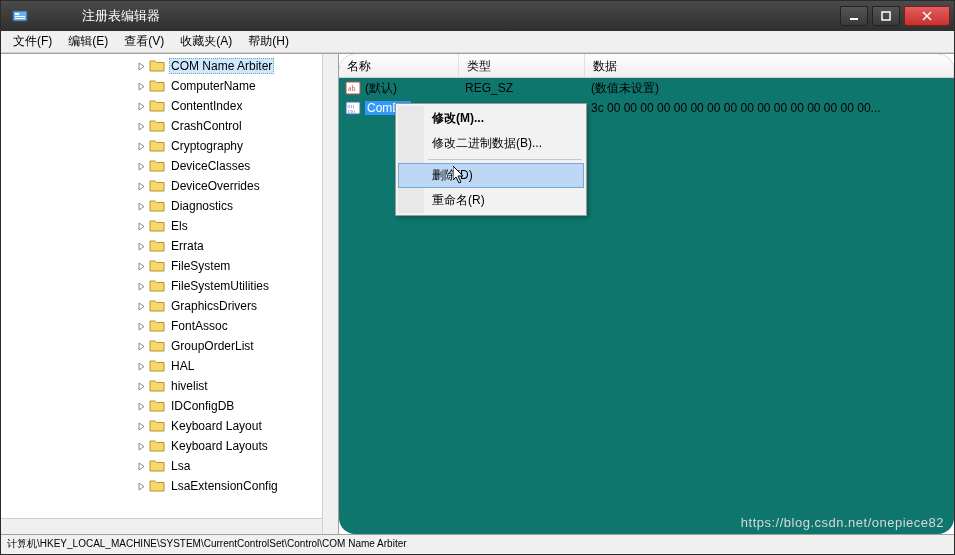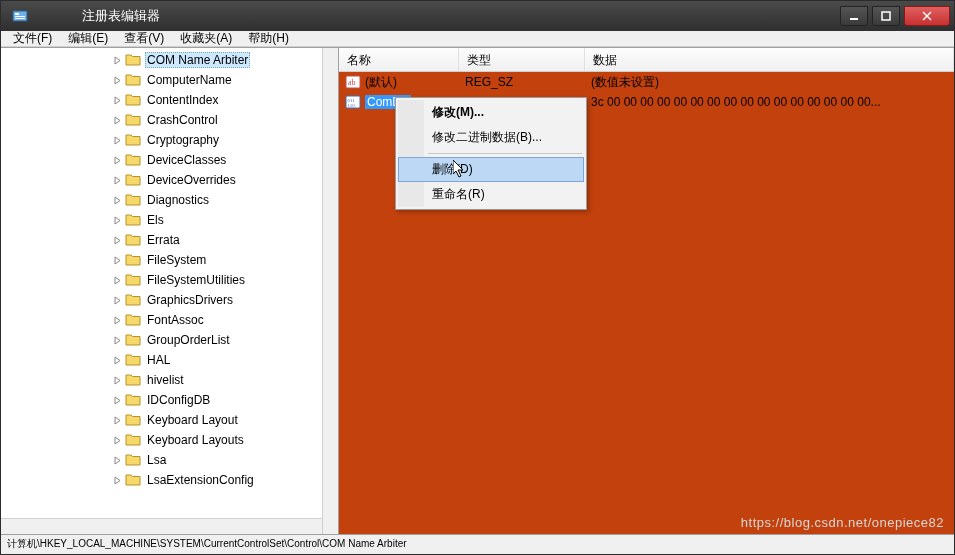--- a/index.html
+++ b/index.html
@@ -8,28 +8,28 @@
   
   .titlebar { height: 30px; background: linear-gradient(#4a4a4a,#2f2f2f); display: flex; align-items: center; color: #fff; padding-left: 11px; gap: 48px; }
   .titlebar .title { flex: 1; font-size: 13px; }
   .titlebar .controls { display: flex; height: 20px; margin-right: 4px; gap:4px;}
   .tb-btn { width: 28px; height: 20px; display: flex; align-items: center; justify-content: center; color: #fff; font-size: 13px; border-radius: 0 0 3px 3px; }
   .tb-min, .tb-max { background: linear-gradient(#555,#3a3a3a); border:1px solid #222;}
   .tb-close { background: linear-gradient(#e06060,#c83030); width:46px; border:1px solid #8a1a1a;}
   .app-icon {width:16px;height:16px;margin-right:6px;display:inline-block;}
   .app-icon svg{width:16px;height:16px;}
   
-  .menubar { height: 16px; background: #f0f0f0; display: flex; align-items: center; padding: 0 4px; border-bottom:1px solid #d0d0d0;}
+  .menubar { height: 22px; background: #f0f0f0; display: flex; align-items: center; padding: 0 4px; border-bottom:1px solid #d0d0d0;}
   .menu-item { padding: 2px 8px; cursor: default; }
   
   .main { flex: 1; display: flex; overflow: hidden; border-top:1px solid #a0a0a0;}
   .tree-pane { width: 338px; border-right: 1px solid #a0a0a0; overflow: auto; background: #fff; position:relative;}
-  .list-pane { flex: 1; background: #c2410c; position: relative; overflow:hidden;}
-  
-  .tree { padding: 2px 0 2px 0; }
+  .list-pane { flex: 1; background: #0f766e; position: relative; overflow:hidden;border-radius:16px;}
+  
+  .tree { padding: 2px 0 2px 0; margin-left: 24px; }
   .tree-row { display: flex; align-items: center; height: 20px; white-space: nowrap; padding-left: 110px; }
   .tree-row.selected .label-text { background: #cde8ff; border:1px dotted #7aa; padding:0 1px;}
   .expander { width: 12px; height: 12px; display: inline-flex; align-items:center; justify-content:center; color:#666; margin-right:2px;}
   .expander svg{width:9px;height:9px;}
   .folder-icon { width:16px; height:16px; margin-right:4px; display:inline-block;}
   .folder-icon svg{width:16px;height:16px;}
   .label-text { padding: 0 2px; }
   .tree-scroll-right{position:absolute;right:0;top:0;bottom:0;width:16px;background:#f0f0f0;border-left:1px solid #d0d0d0;}
   .tree-scroll-bottom{position:absolute;left:0;right:16px;bottom:0;height:16px;background:#f0f0f0;border-top:1px solid #d0d0d0;}
   .tree-inner{position:absolute;left:0;right:16px;top:0;bottom:16px;overflow:hidden;}

